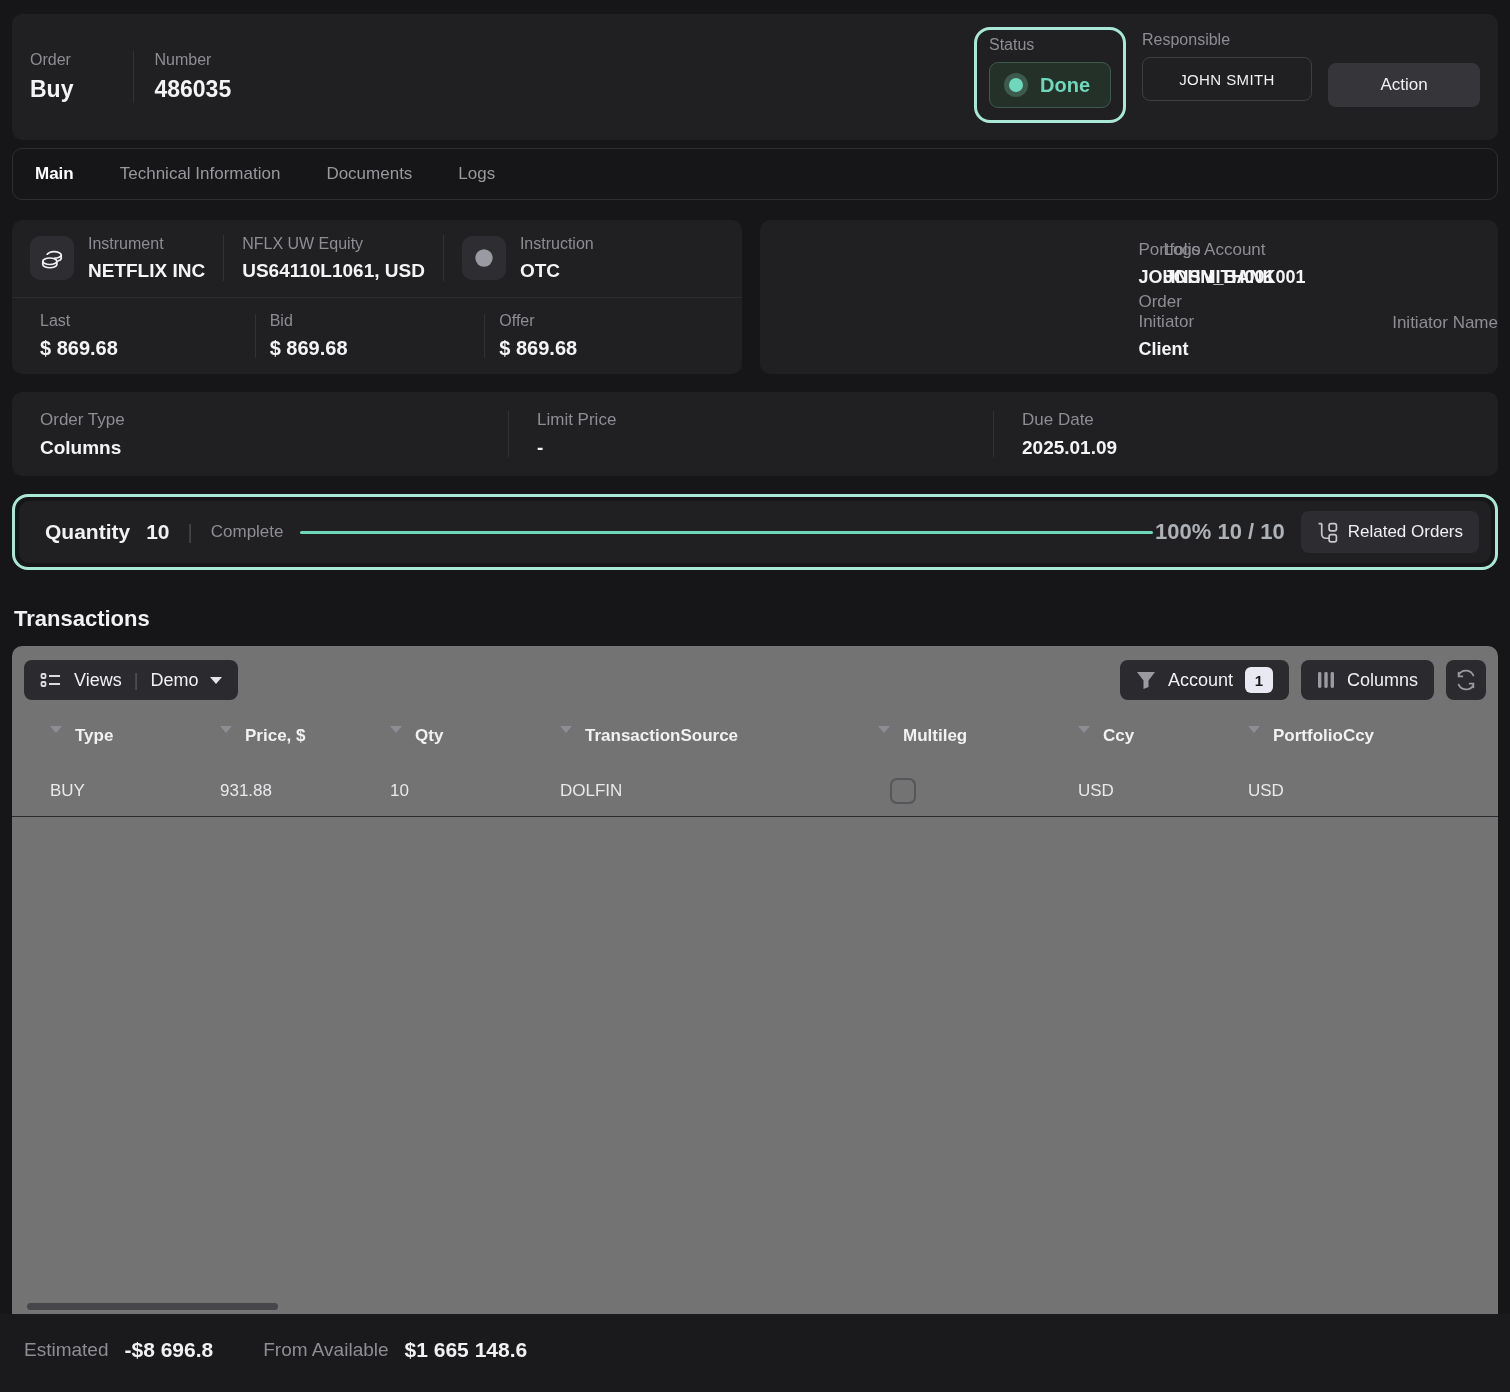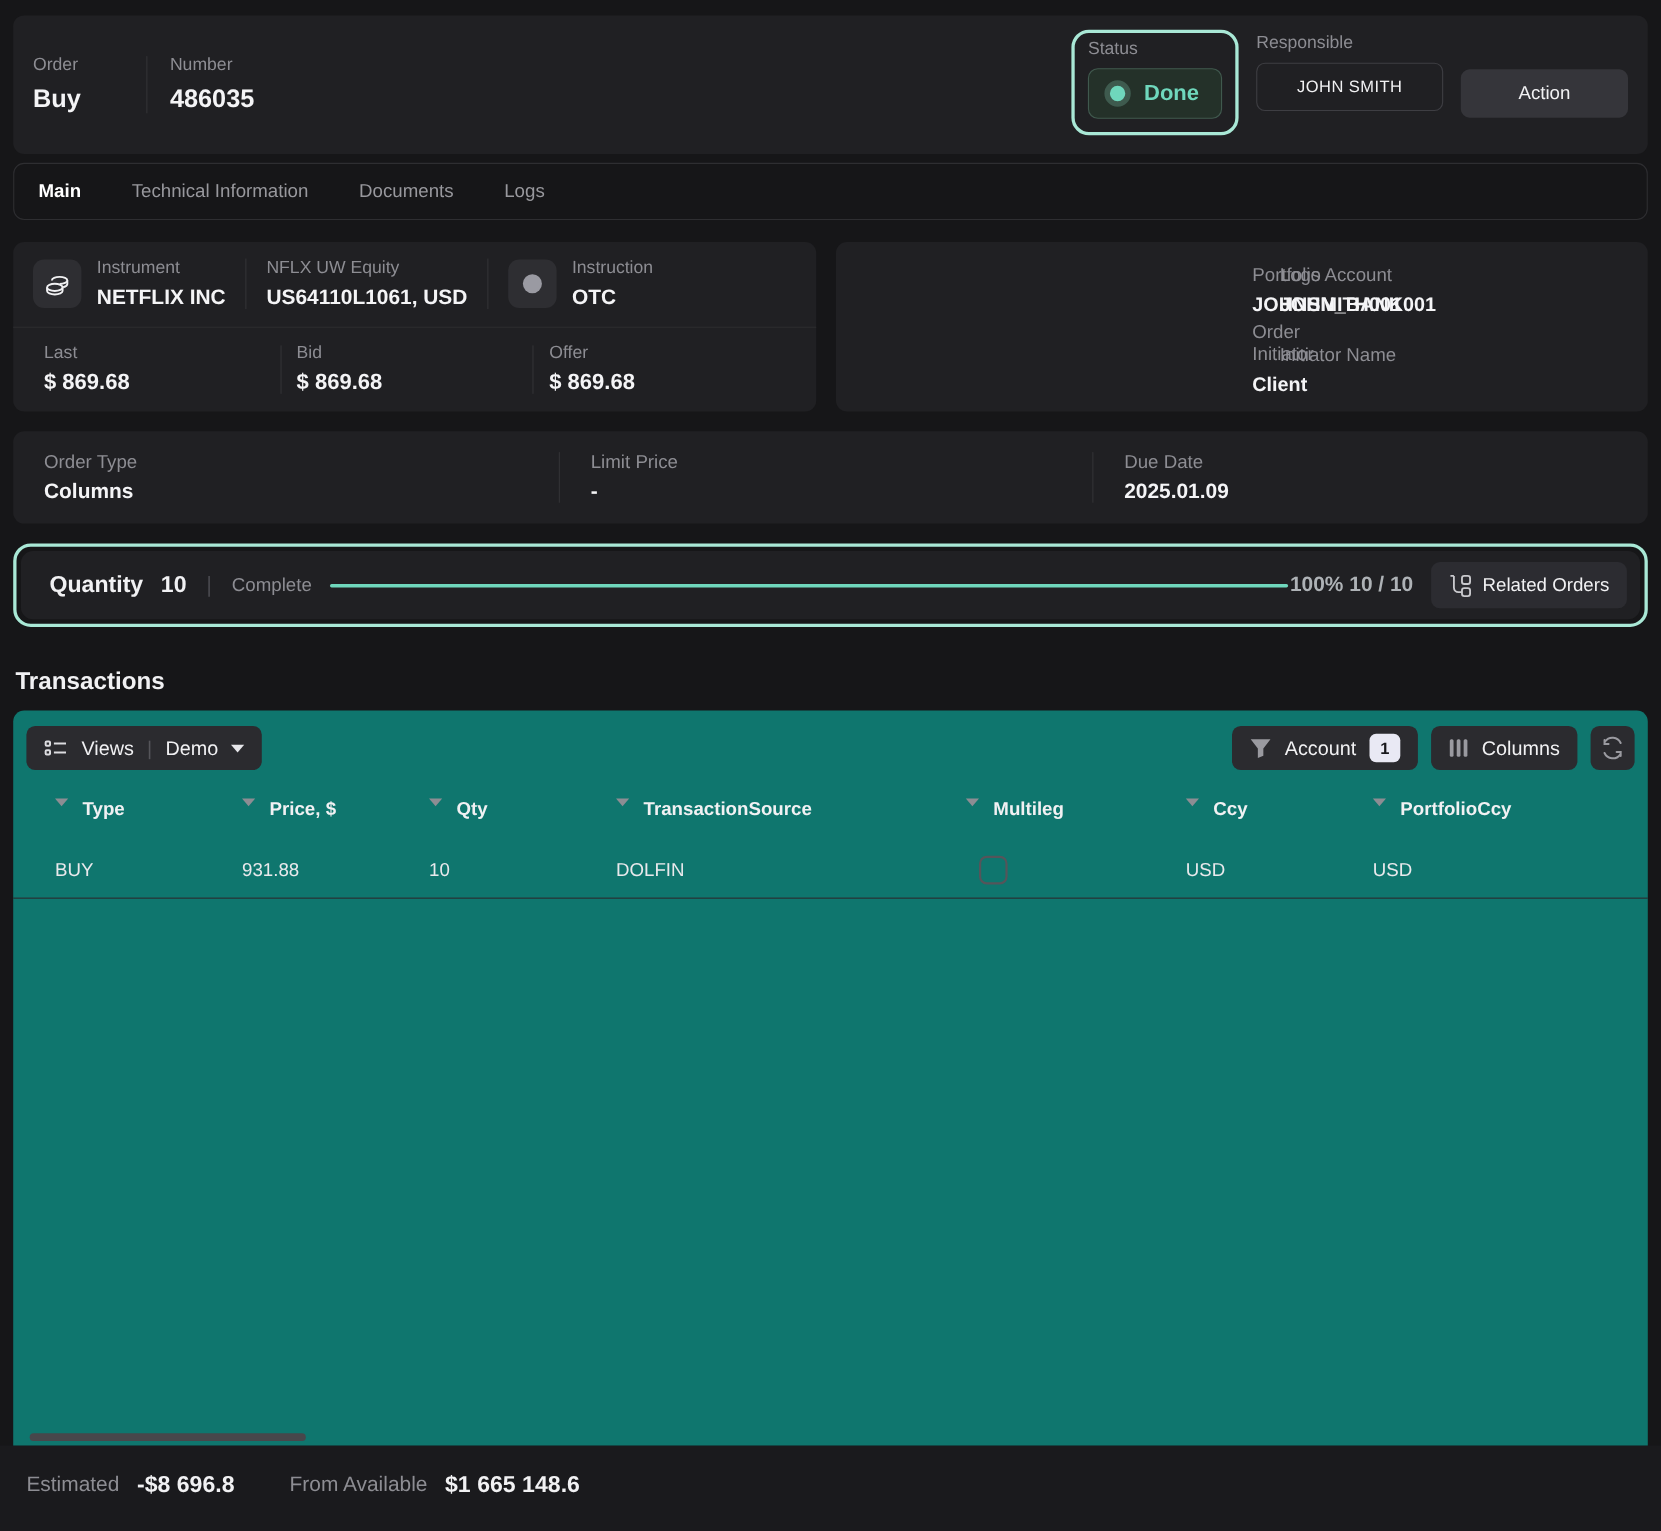--- a/index.html
+++ b/index.html
@@ -68,27 +68,27 @@
 
   
   .qty-ring { margin-top:18px; border:3px solid #a9e8d6; border-radius:16px; padding:4px; }
   .qty-bar { background:#202023; border-radius:11px; height:62px; display:flex; align-items:center; padding:0 12px 0 26px; }
   .qty-label { font-size:21px; font-weight:bold; }
   .qty-value { font-size:21px; font-weight:bold; margin-left:16px; }
   .qty-sep { color:#46464b; font-size:20px; margin:0 18px; }
   .qty-status { color:#8d8d93; font-size:17px; }
   .progress-track { flex:1; height:3px; margin-left:16px; display:flex; }
   .progress-fill { height:3px; background:#6fd7bc; border-radius:2px; }
-  .progress-text { font-size:19px; font-weight:bold; color:#aeb2b6; margin:0 16px 0 2px; white-space:nowrap; }
+  .progress-text { font-size:22px; font-weight:bold; color:#aeb2b6; margin:0 16px 0 2px; white-space:nowrap; }
   .related-btn { height:42px; display:flex; align-items:center; gap:10px; background:#2c2c31;
     border:none; border-radius:8px; padding:0 16px; color:#f1f1f3; font-size:17px; font-family:inherit; cursor:pointer; }
 
   
   .tx-title { margin:36px 0 0 2px; font-size:22px; font-weight:bold; }
-  .tx-panel { margin-top:14px; flex:1; background:#0f766e; border-radius:10px 10px 0 0;
+  .tx-panel { margin-top:14px; flex:1; background:#737373; border-radius:10px 10px 0 0;
     display:flex; flex-direction:column; padding:14px 0 0; position:relative; }
   .tx-toolbar { display:flex; align-items:center; padding:0 12px; }
   .btn-gray { height:40px; display:flex; align-items:center; gap:12px; background:#2b2b2f; border:none;
     border-radius:8px; padding:0 16px; color:#f1f1f3; font-size:18px; font-family:inherit; cursor:pointer; }
   .views-sep { color:#55555a; font-size:18px; }
   .toolbar-right { margin-left:auto; display:flex; gap:12px; }
   .badge { background:#e9e9f4; color:#19191c; font-size:15px; font-weight:bold; border-radius:6px;
     min-width:28px; height:26px; display:flex; align-items:center; justify-content:center; padding:0 8px; }
   .icon-btn { width:40px; height:40px; display:flex; align-items:center; justify-content:center;
     background:#2b2b2f; border:none; border-radius:8px; cursor:pointer; }
@@ -207,21 +207,21 @@
       </div>
       <div class="vdiv"></div>
       <div class="acct-cell acct-col2">
         <div class="lbl">Logs Account</div>
         <div class="val">JOHN_BANK001</div>
       </div>
       <div class="acct-cell">
         <div class="lbl">Order Initiator</div>
         <div class="val">Client</div>
       </div>
-      <div class="acct-cell acct-col2" style="grid-column:3;">
+      <div class="acct-cell acct-col2" style="grid-column:3;align-items:flex-end;">
         <div class="lbl">Initiator Name</div>
         <div class="val"></div>
       </div>
     </div>
   </div>
 
   <div class="panel order-panel">
     <div class="order-cell oc1">
       <div class="lbl">Order Type</div>
       <div class="val">Columns</div>

